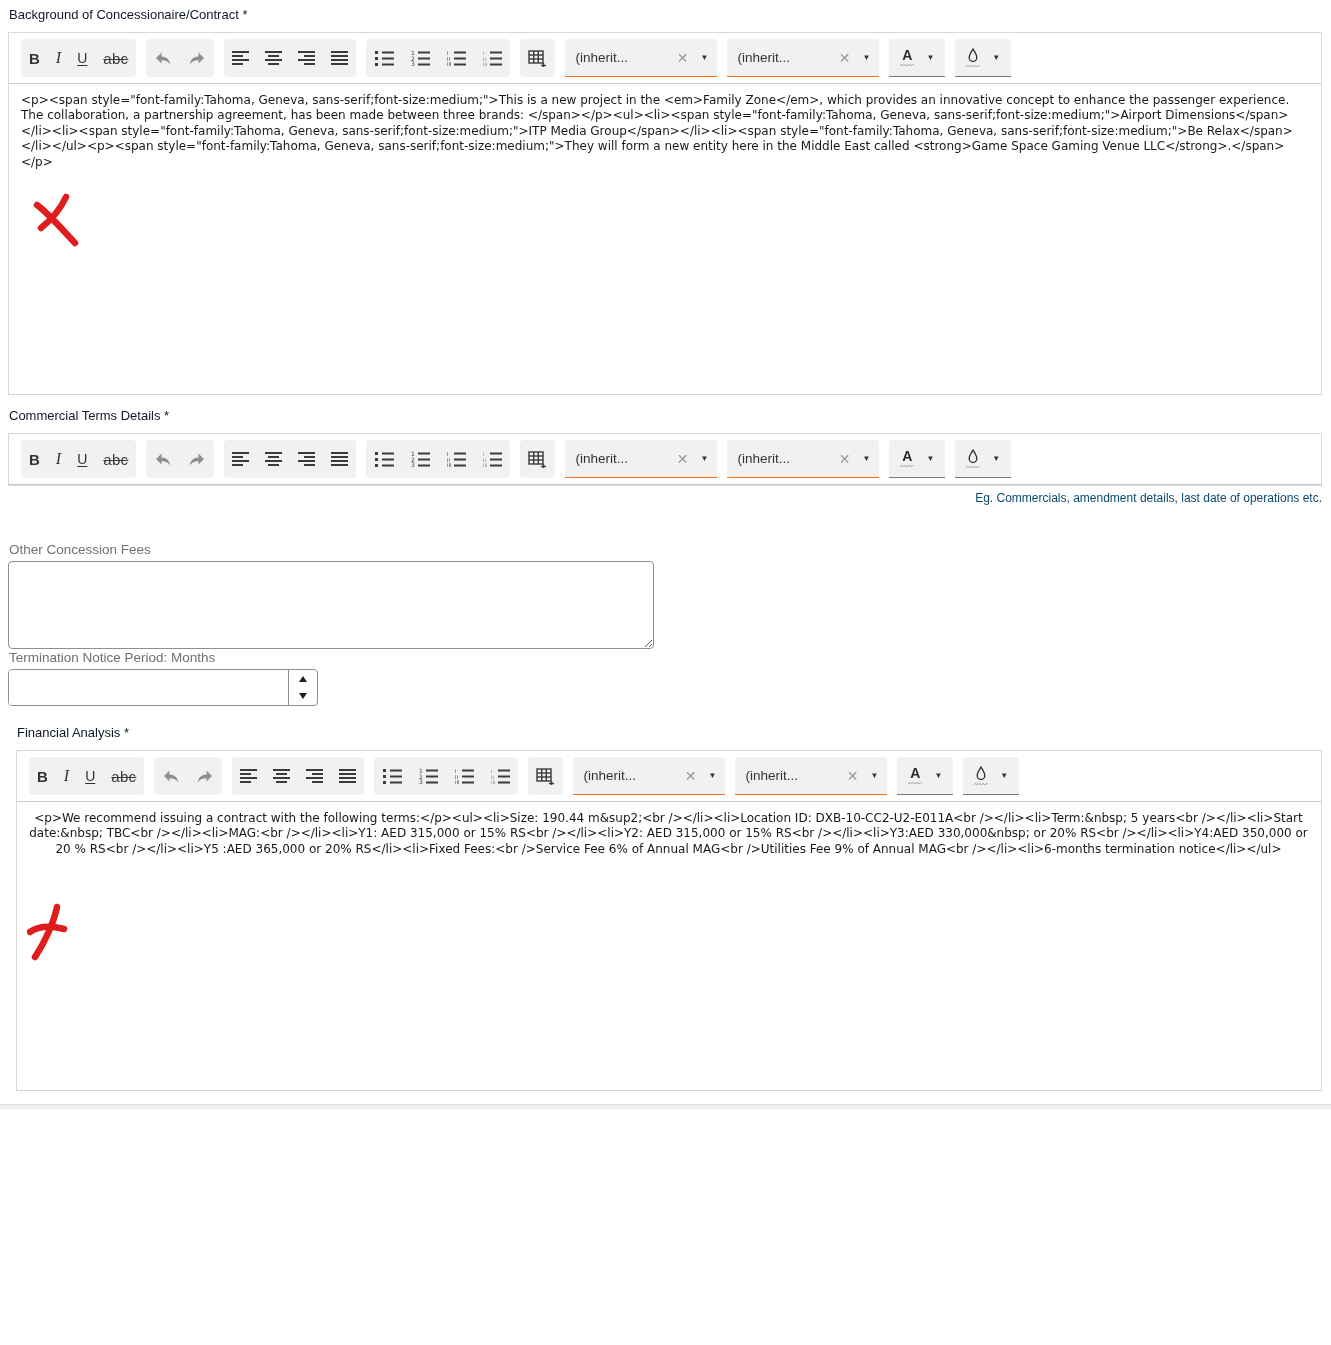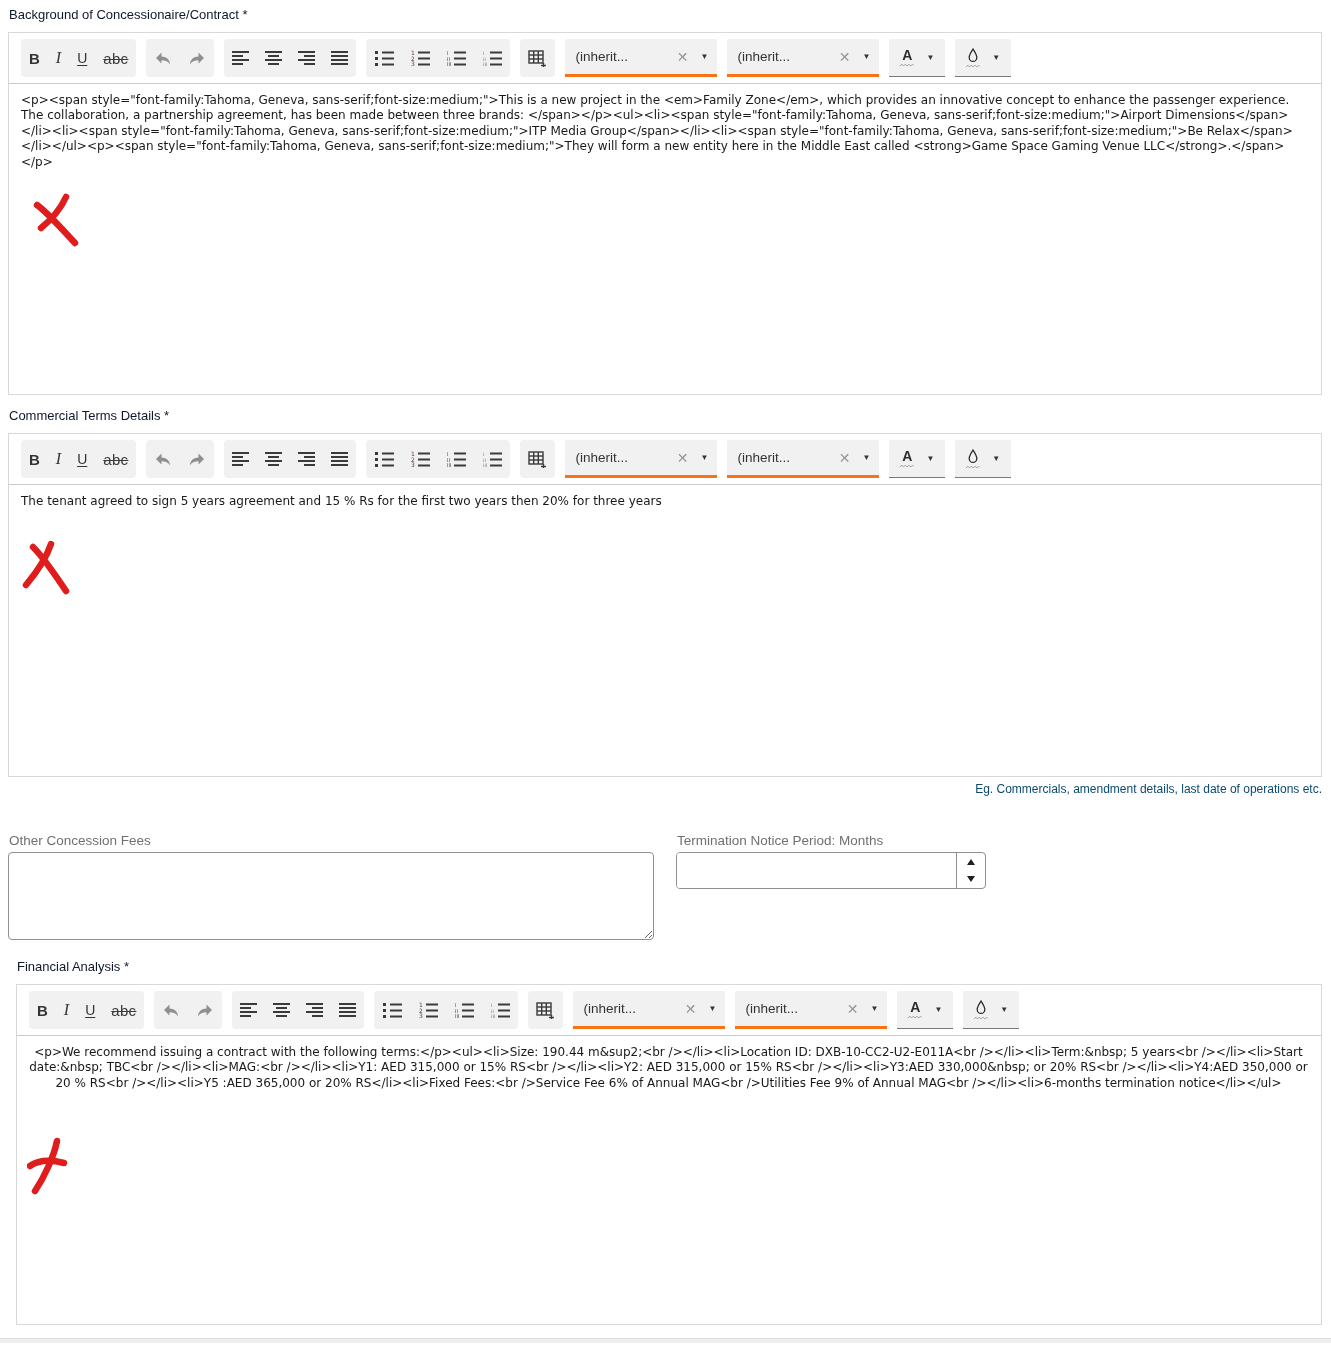--- a/index.html
+++ b/index.html
@@ -19,42 +19,42 @@
   .tb-btn {
     border:none; background:transparent; cursor:pointer; padding:0 8px;
     display:flex; align-items:center; justify-content:center; color:#333;
     font-family:"Liberation Sans", sans-serif;
   }
   .tb-btn.bold   { font-weight:700; font-size:15px; }
   .tb-btn.italic { font-style:italic; font-family:"Liberation Serif", serif; font-size:16px; }
   .tb-btn.underline { font-size:14px; text-decoration:underline; text-underline-offset:2px; }
   .tb-btn.strike { font-size:15px; text-decoration:line-through; color:#3a3a3a; letter-spacing:.3px; }
   .tb-dd {
-    height:38px; background:#f1f1f1; border-bottom:3px solid #f97316;
+    height:38px; background:#f1f1f1; border-bottom:1px solid #f97316;
     border-radius:2px 2px 0 0; display:flex; align-items:center;
     width:152px; padding:0 9px 0 10px; cursor:pointer;
   }
   .dd-value { font-size:13.5px; color:#333; white-space:nowrap; overflow:hidden; }
   .dd-clear { color:#979797; font-size:14px; margin-left:auto; line-height:1; }
   .caret { font-size:8px; color:#333; margin-left:12px; line-height:1; }
   .tb-color {
     height:38px; background:#f1f1f1; border-bottom:1px solid #787878;
     border-radius:2px 2px 0 0; display:flex; align-items:center;
     padding:0 11px; cursor:pointer;
   }
   .color-stack { display:flex; flex-direction:column; align-items:center; gap:1px; }
   .color-A { font-weight:700; font-size:14px; color:#2b2b2b; line-height:14px; }
   .editor-body {
     position:relative; padding:9px 13px 0 12px;
     font-family:"DejaVu Sans", sans-serif; font-size:12px; line-height:15.4px;
     color:#191919; overflow:hidden; overflow-wrap:break-word;
   }
   .h310 { height:310px; } .h291 { height:291px; } .h288 { height:288px;text-align:center; }
   .helper { font-size:12px; color:#0c4a6e; margin:5px 0 0 1px;text-align:right; }
-  .mid-row { display:flex; margin-top:36px; }
+  .mid-row { display:flex; margin-top:36px;flex-direction:column; }
   .col-label { font-size:13.5px; color:#707070; line-height:17px; margin:0 0 3px 1px; }
   .col1 { width:646px; } .gap { width:22px; } .col2 { width:310px; } .col3 { flex:1; }
   textarea.fees {
     width:100%; height:88px; border:1px solid #8f8f8f; border-radius:4px;
     resize:both; padding:8px; font-family:"Liberation Sans", sans-serif; font-size:13px;
     outline:none; display:block;
   }
   .numbox { height:37px; border:1px solid #8f8f8f; border-radius:4px; display:flex; overflow:hidden; background:#fff; }
   .numbox input { flex:1; border:none; outline:none; padding:0 8px; font-size:13px; min-width:0; }
   .spinner { width:29px; border-left:1px solid #8f8f8f; display:flex; flex-direction:column; }
@@ -461,29 +461,20 @@
       <svg class="icon" width="14" height="15" viewBox="0 0 14 15">
                 <path d="M7,1 C5.4,3.8 3.2,6.8 3.2,9.4 A3.8,4 0 0 0 10.8,9.4 C10.8,6.8 8.6,3.8 7,1 Z" fill="none" stroke="#2b2b2b" stroke-width="1.3"></path>
               </svg>
       <svg class="icon" width="14" height="4" viewBox="0 0 14 4">
                 <path d="M0,3 l1.8,-1.8 1.8,1.8 1.8,-1.8 1.8,1.8 1.8,-1.8 1.8,1.8 1.8,-1.8 1.4,1.4" stroke="#9e9e9e" fill="none" stroke-width="1"></path>
               </svg>
     </span>
     <span class="caret">▼</span>
   </div>
 </div>
-      <div class="editor-body h291">
-        <div>The tenant agreed to sign 5 years agreement and 15 % Rs for the first two years then 20% for three years</div>
-        <svg class="xmark" style="left:12px; top:52px;" width="60" height="62" viewBox="0 0 60 62">
-          <g stroke="#df1d1d" stroke-width="6.5" fill="none" stroke-linecap="round">
-            <path d="M12,10 C21,19 33,36 45,54"></path>
-            <path d="M30,7 C25,22 15,36 5,48"></path>
-          </g>
-        </svg>
-      </div>
     </div>
     <div class="helper">Eg. Commercials, amendment details, last date of operations etc.</div>
   </div>
 
   <div class="mid-row">
     <div class="col1">
       <div class="col-label">Other Concession Fees</div>
       <textarea class="fees" style=""></textarea>
     </div>
     <div class="gap"></div>

